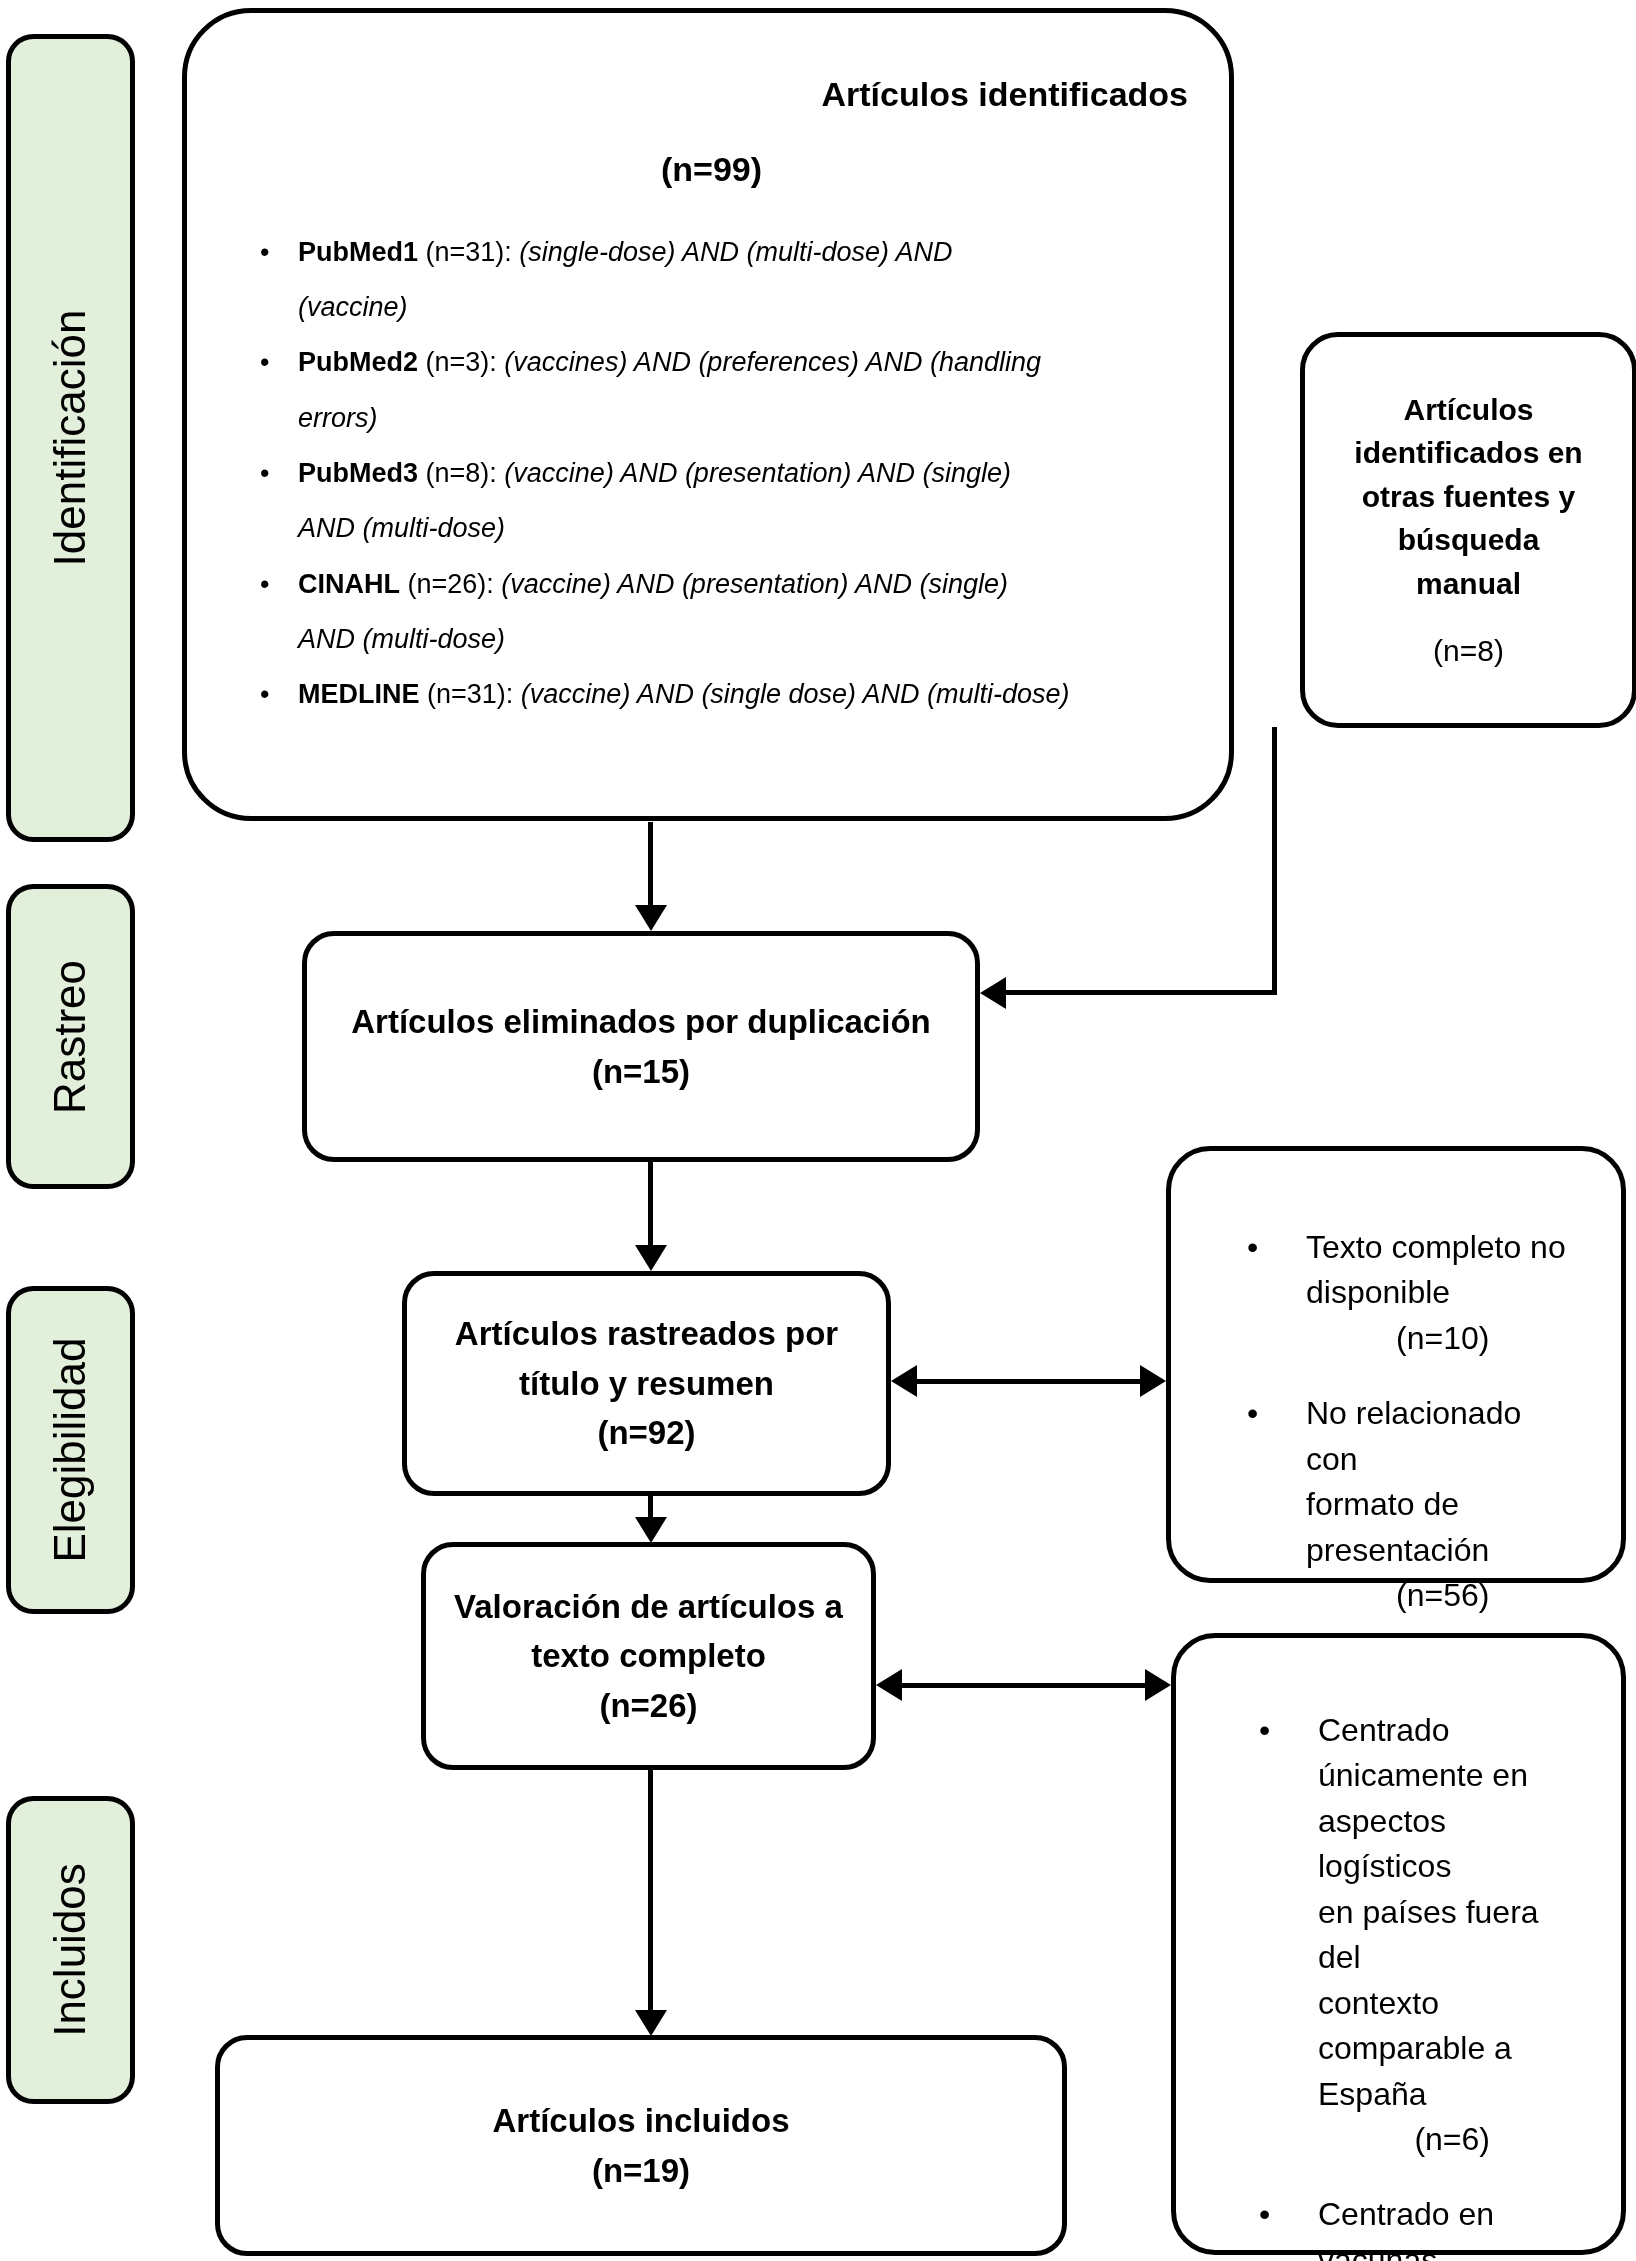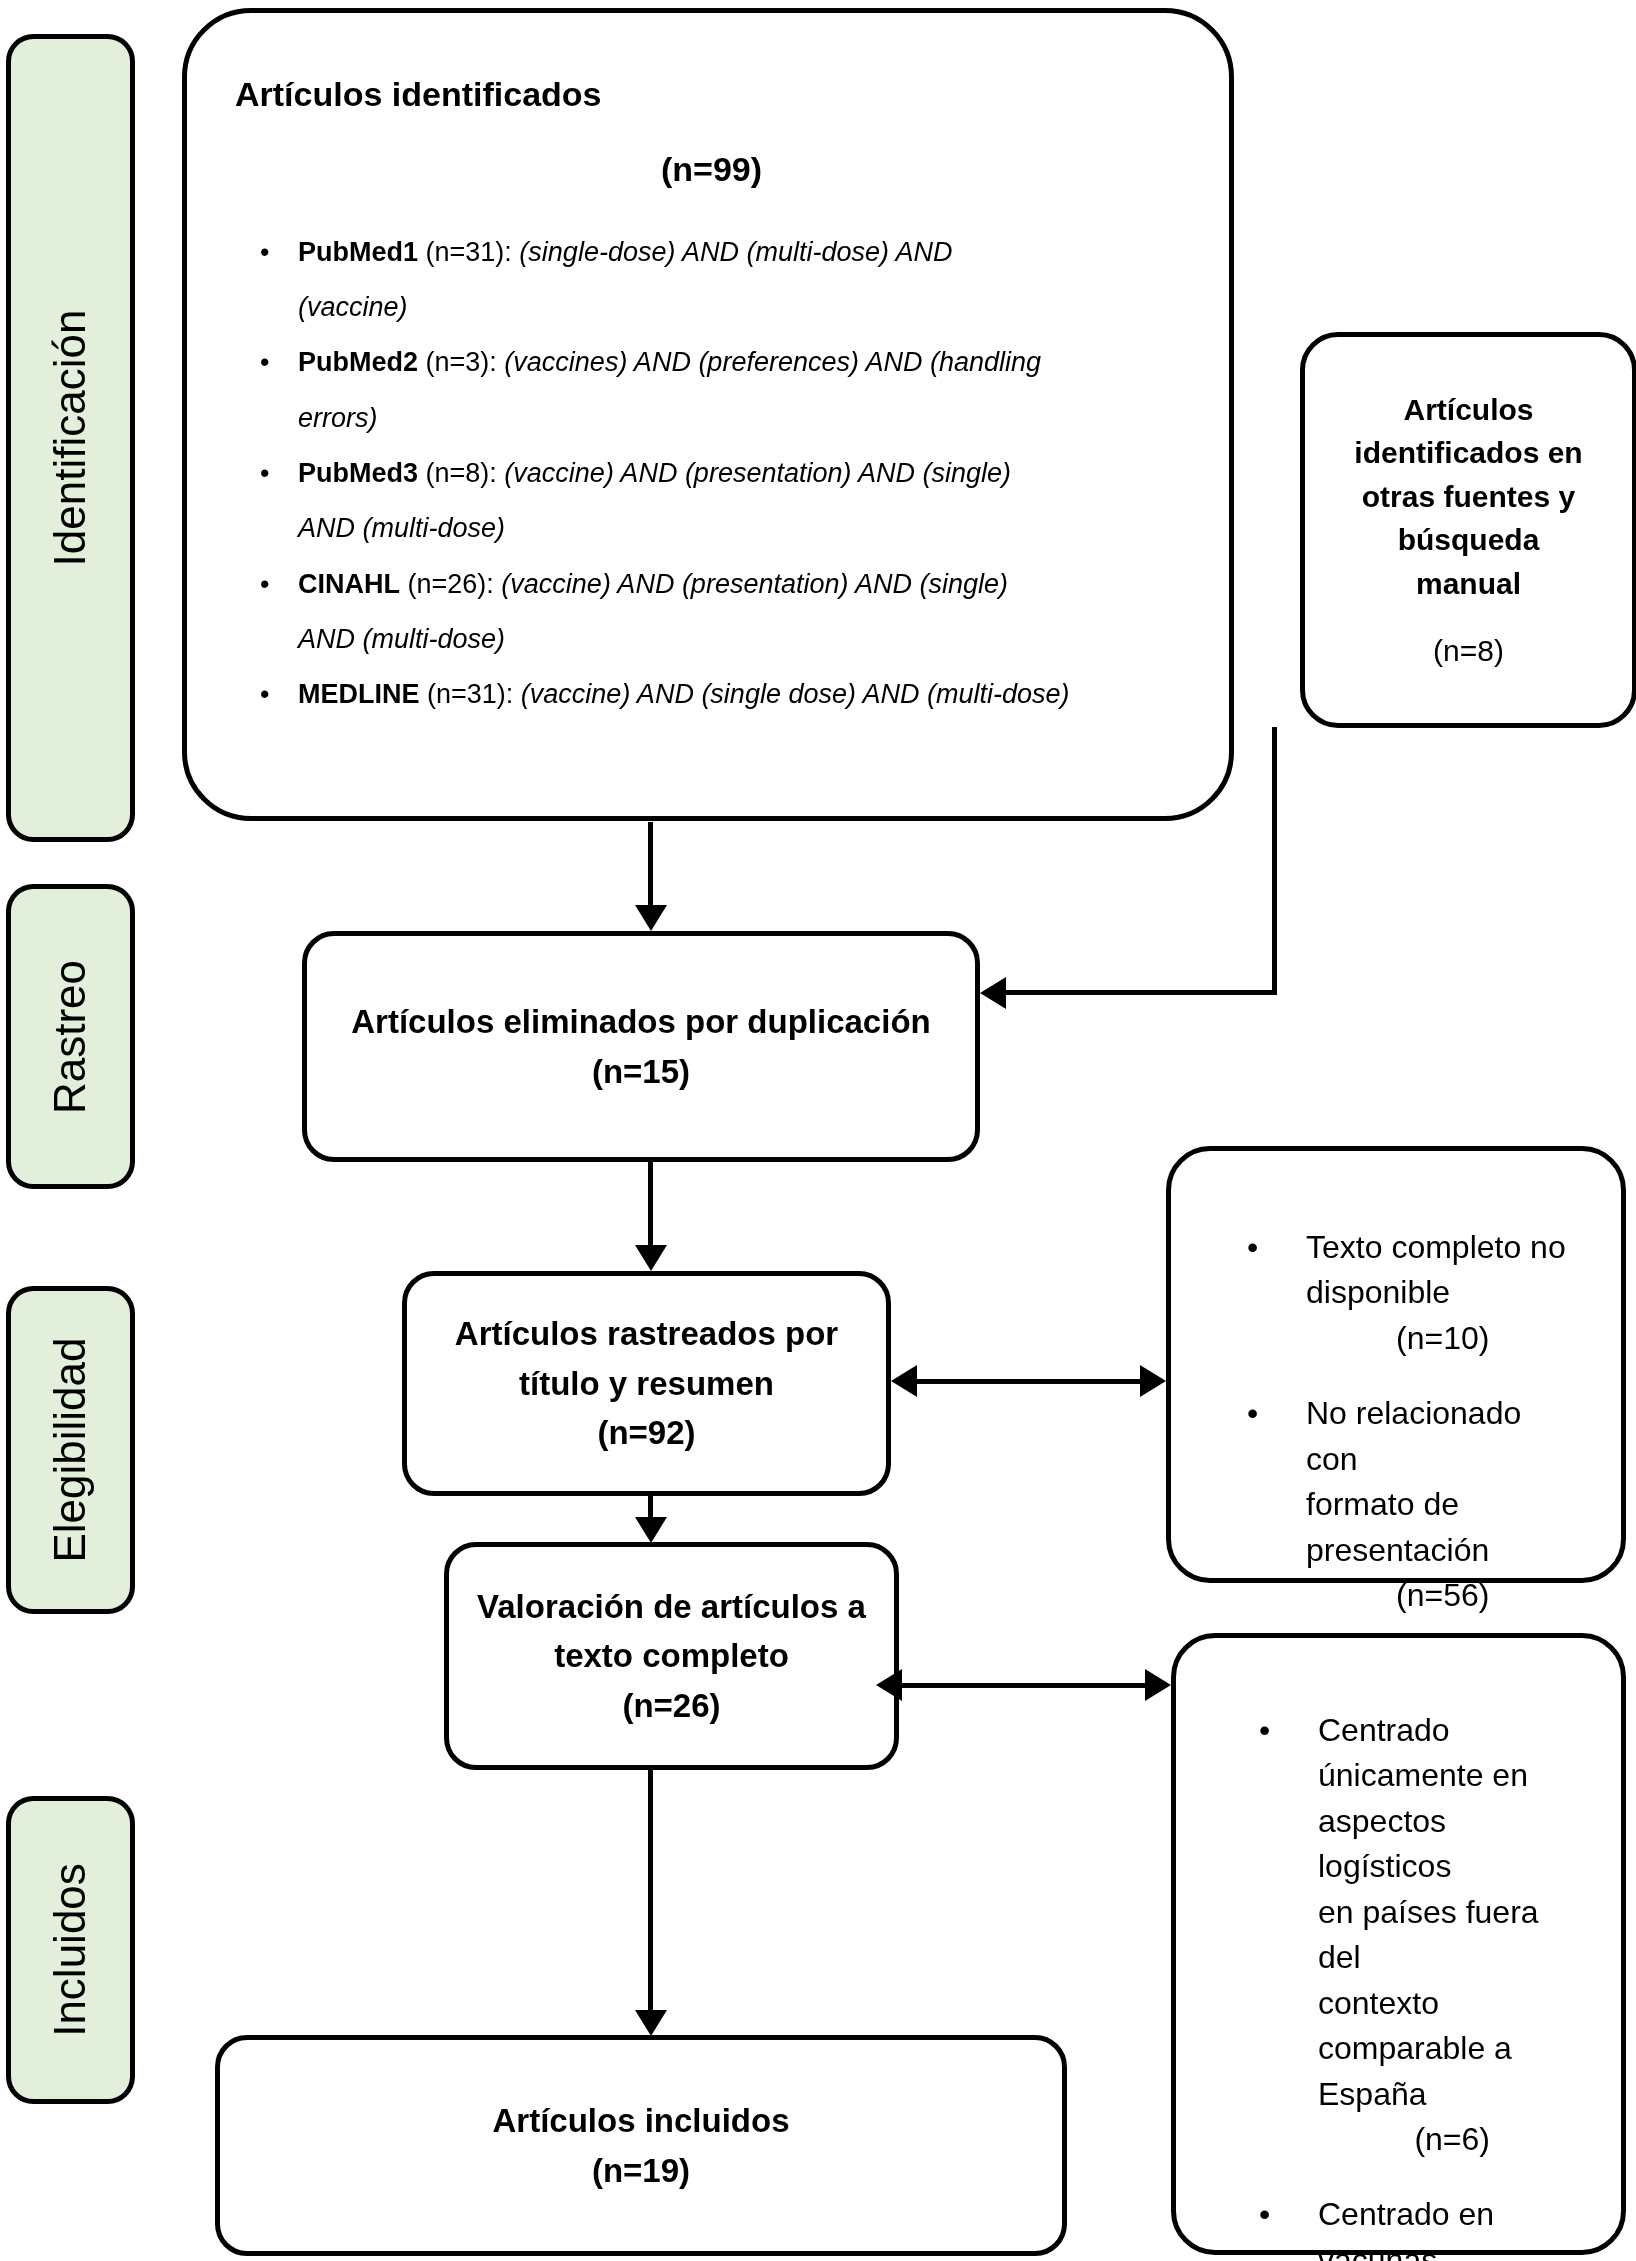--- a/index.html
+++ b/index.html
@@ -30,21 +30,21 @@
     display:flex;flex-direction:column;align-items:center;justify-content:center;
     text-align:center;font-size:33px;line-height:1.5;border-radius:32px;
   }
   .flow .flow-text{white-space:pre-line;}
 
   
   #box-identified{
     left:182px;top:8.2px;width:1052px;height:813px;border-radius:69px;
     padding:34px 41px 0 48px;
   }
-  .id-title{ text-align:left;font-weight:700;font-size:34px;margin-top:27.5px;}
+  .id-title{ text-align:right;font-weight:700;font-size:34px;margin-top:27.5px;}
   .id-count{ text-align:center;font-weight:700;font-size:34px;margin-top:36px;}
   ul.sources{
     list-style:none;margin:36px 0 0 0;padding:0;font-size:27px;line-height:2.05;
     width:948px;
   }
   ul.sources li{position:relative;padding-left:63px;}
   ul.sources li::before{content:"\2022";position:absolute;left:25px;}
   .src-name{font-weight:700;}
   .src-query{font-style:italic;white-space:pre-line;}
 
@@ -52,21 +52,21 @@
   #box-other{
     left:1300px;top:332px;width:337px;height:396px;border-radius:38px;
     display:flex;flex-direction:column;align-items:center;justify-content:center;
     text-align:center;font-size:30px;line-height:1.45;padding:0 13.7px;
   }
   #box-other .flow-text{font-weight:700;white-space:pre-line;}
   #box-other .flow-count{margin-top:23.4px;font-size:30px;}
 
   #box-duplicates{left:302px;top:931px;width:678px;height:231px;font-weight:700;}
   #box-screened{left:402px;top:1271px;width:489px;height:225px;font-weight:700;}
-  #box-fulltext{left:444px;top:1542px;width:455px;height:228px;font-weight:700;text-align:center;}
+  #box-fulltext{left:421px;top:1542px;width:455px;height:228px;font-weight:700;text-align:center;}
   #box-included{left:215px;top:2035px;width:852px;height:221px;font-weight:700;}
 
   
   .excl{
     border-radius:44px;font-size:32px;line-height:1.42;
   }
   #box-excl1{left:1166px;top:1146px;width:460px;height:437px;padding:60px 27.5px 0 58px;}
   #box-excl2{left:1171px;top:1633px;width:455px;height:622px;padding:56px 20.6px 0 65px;}
   ul.exclusions{list-style:none;margin:14px;padding:0;}
   ul.exclusions li{position:relative;padding-left:63px;margin-bottom:30px;}

